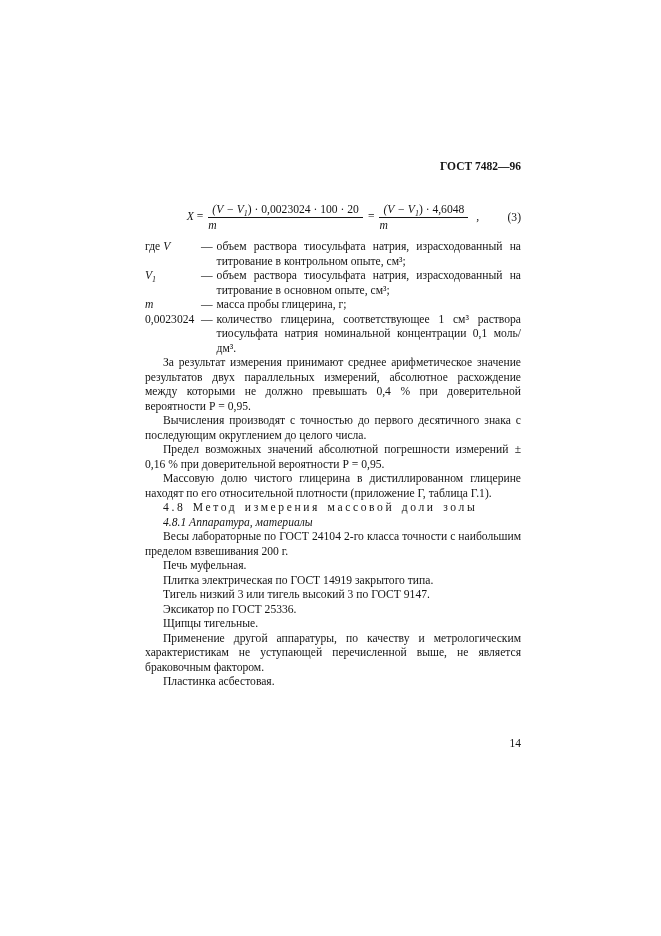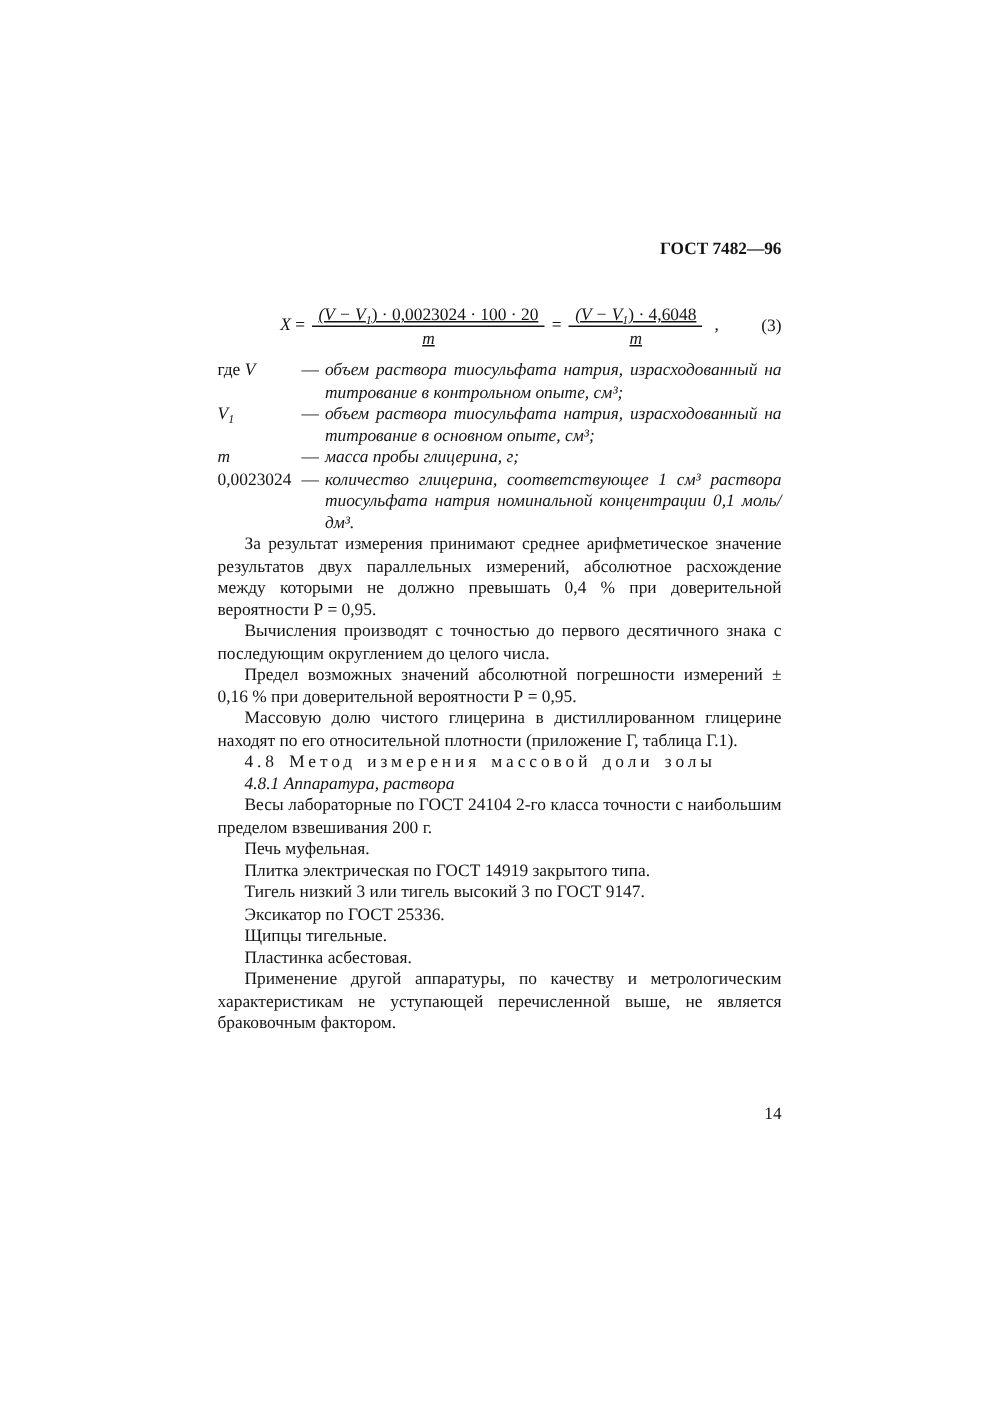--- a/index.html
+++ b/index.html
@@ -49,23 +49,21 @@
     align-items: center;
     justify-content: center;
     position: relative;
     margin: 10px 0 8px;
     text-indent: 0;
     font-size: 11.6px;
   }
   .frac {
     display: inline-flex;
     flex-direction: column;
-    align-items: center;
     margin: 0 5px;
-    text-decoration: underline;
   }
   .fnum {
     display: inline-block;
     border-bottom: 1px solid #141414;
     padding: 0 4px 1px 4px;
     line-height: 13px;
     white-space: nowrap;
   }
   .fden { line-height: 13px; padding-top: 1px; }
   .f-it { font-style: italic; }
@@ -78,21 +76,21 @@
   }
 
   
   .def-row { display: flex; }
   .def-term { flex: 0 0 52px; text-align: left; white-space: nowrap; }
   .def-lead { font-style: normal; margin-right: 3px; }
   .def-lead:empty { margin-right: 0; }
   .def-var { font-style: italic; }
   .def-var.plain { font-style: normal; }
   .def-dash { flex: 0 0 auto; padding: 0 4px 0 4px; }
-  .def-text { flex: 1 1 auto; text-align: justify; font-style: italic; }
+  .def-text { flex: 1 1 auto; text-align: justify; }
 
   sub { font-size: 8px; line-height: 0; }
 
   .doc-footer {
     position: absolute;
     top: 690px;
     left: 145px;
     width: 376px;
     text-align: right;
     font-size: 11.5px;
@@ -151,29 +149,29 @@
         <span class="def-text">количество глицерина, соответствующее 1 см³ раствора тиосульфата натрия номинальной концентрации 0,1 моль/дм³.</span>
       </div>
 
     </div>
 
     <p class="para">За результат измерения принимают среднее арифметическое значение результатов двух параллельных измерений, абсолютное расхождение между которыми не должно превышать 0,4 % при доверительной вероятности Р = 0,95.</p>
     <p class="para">Вычисления производят с точностью до первого десятичного знака с последующим округлением до целого числа.</p>
     <p class="para">Предел возможных значений абсолютной погрешности измерений ± 0,16 % при доверительной вероятности Р = 0,95.</p>
     <p class="para">Массовую долю чистого глицерина в дистиллированном глицерине находят по его относительной плотности (приложение Г, таблица Г.1).</p>
     <p class="para spaced">4.8 Метод измерения массовой доли золы</p>
-    <p class="para heading-italic">4.8.1 Аппаратура, раствора</p>
+    <p class="para heading-italic">4.8.1 Аппаратура, материалы</p>
     <p class="para">Весы лабораторные по ГОСТ 24104 2-го класса точности с наибольшим пределом взвешивания 200 г.</p>
     <p class="para">Печь муфельная.</p>
     <p class="para">Плитка электрическая по ГОСТ 14919 закрытого типа.</p>
     <p class="para">Тигель низкий 3 или тигель высокий 3 по ГОСТ 9147.</p>
     <p class="para">Эксикатор по ГОСТ 25336.</p>
     <p class="para">Щипцы тигельные.</p>
+    <p class="para">Применение другой аппаратуры, по качеству и метрологическим характеристикам не уступающей перечисленной выше, не является браковочным фактором.</p>
     <p class="para">Пластинка асбестовая.</p>
-    <p class="para">Применение другой аппаратуры, по качеству и метрологическим характеристикам не уступающей перечисленной выше, не является браковочным фактором.</p>
 
   </div>
 
   <div class="doc-footer">
     <span>14</span>
   </div>
 
 </div>
 
 </body></html>

